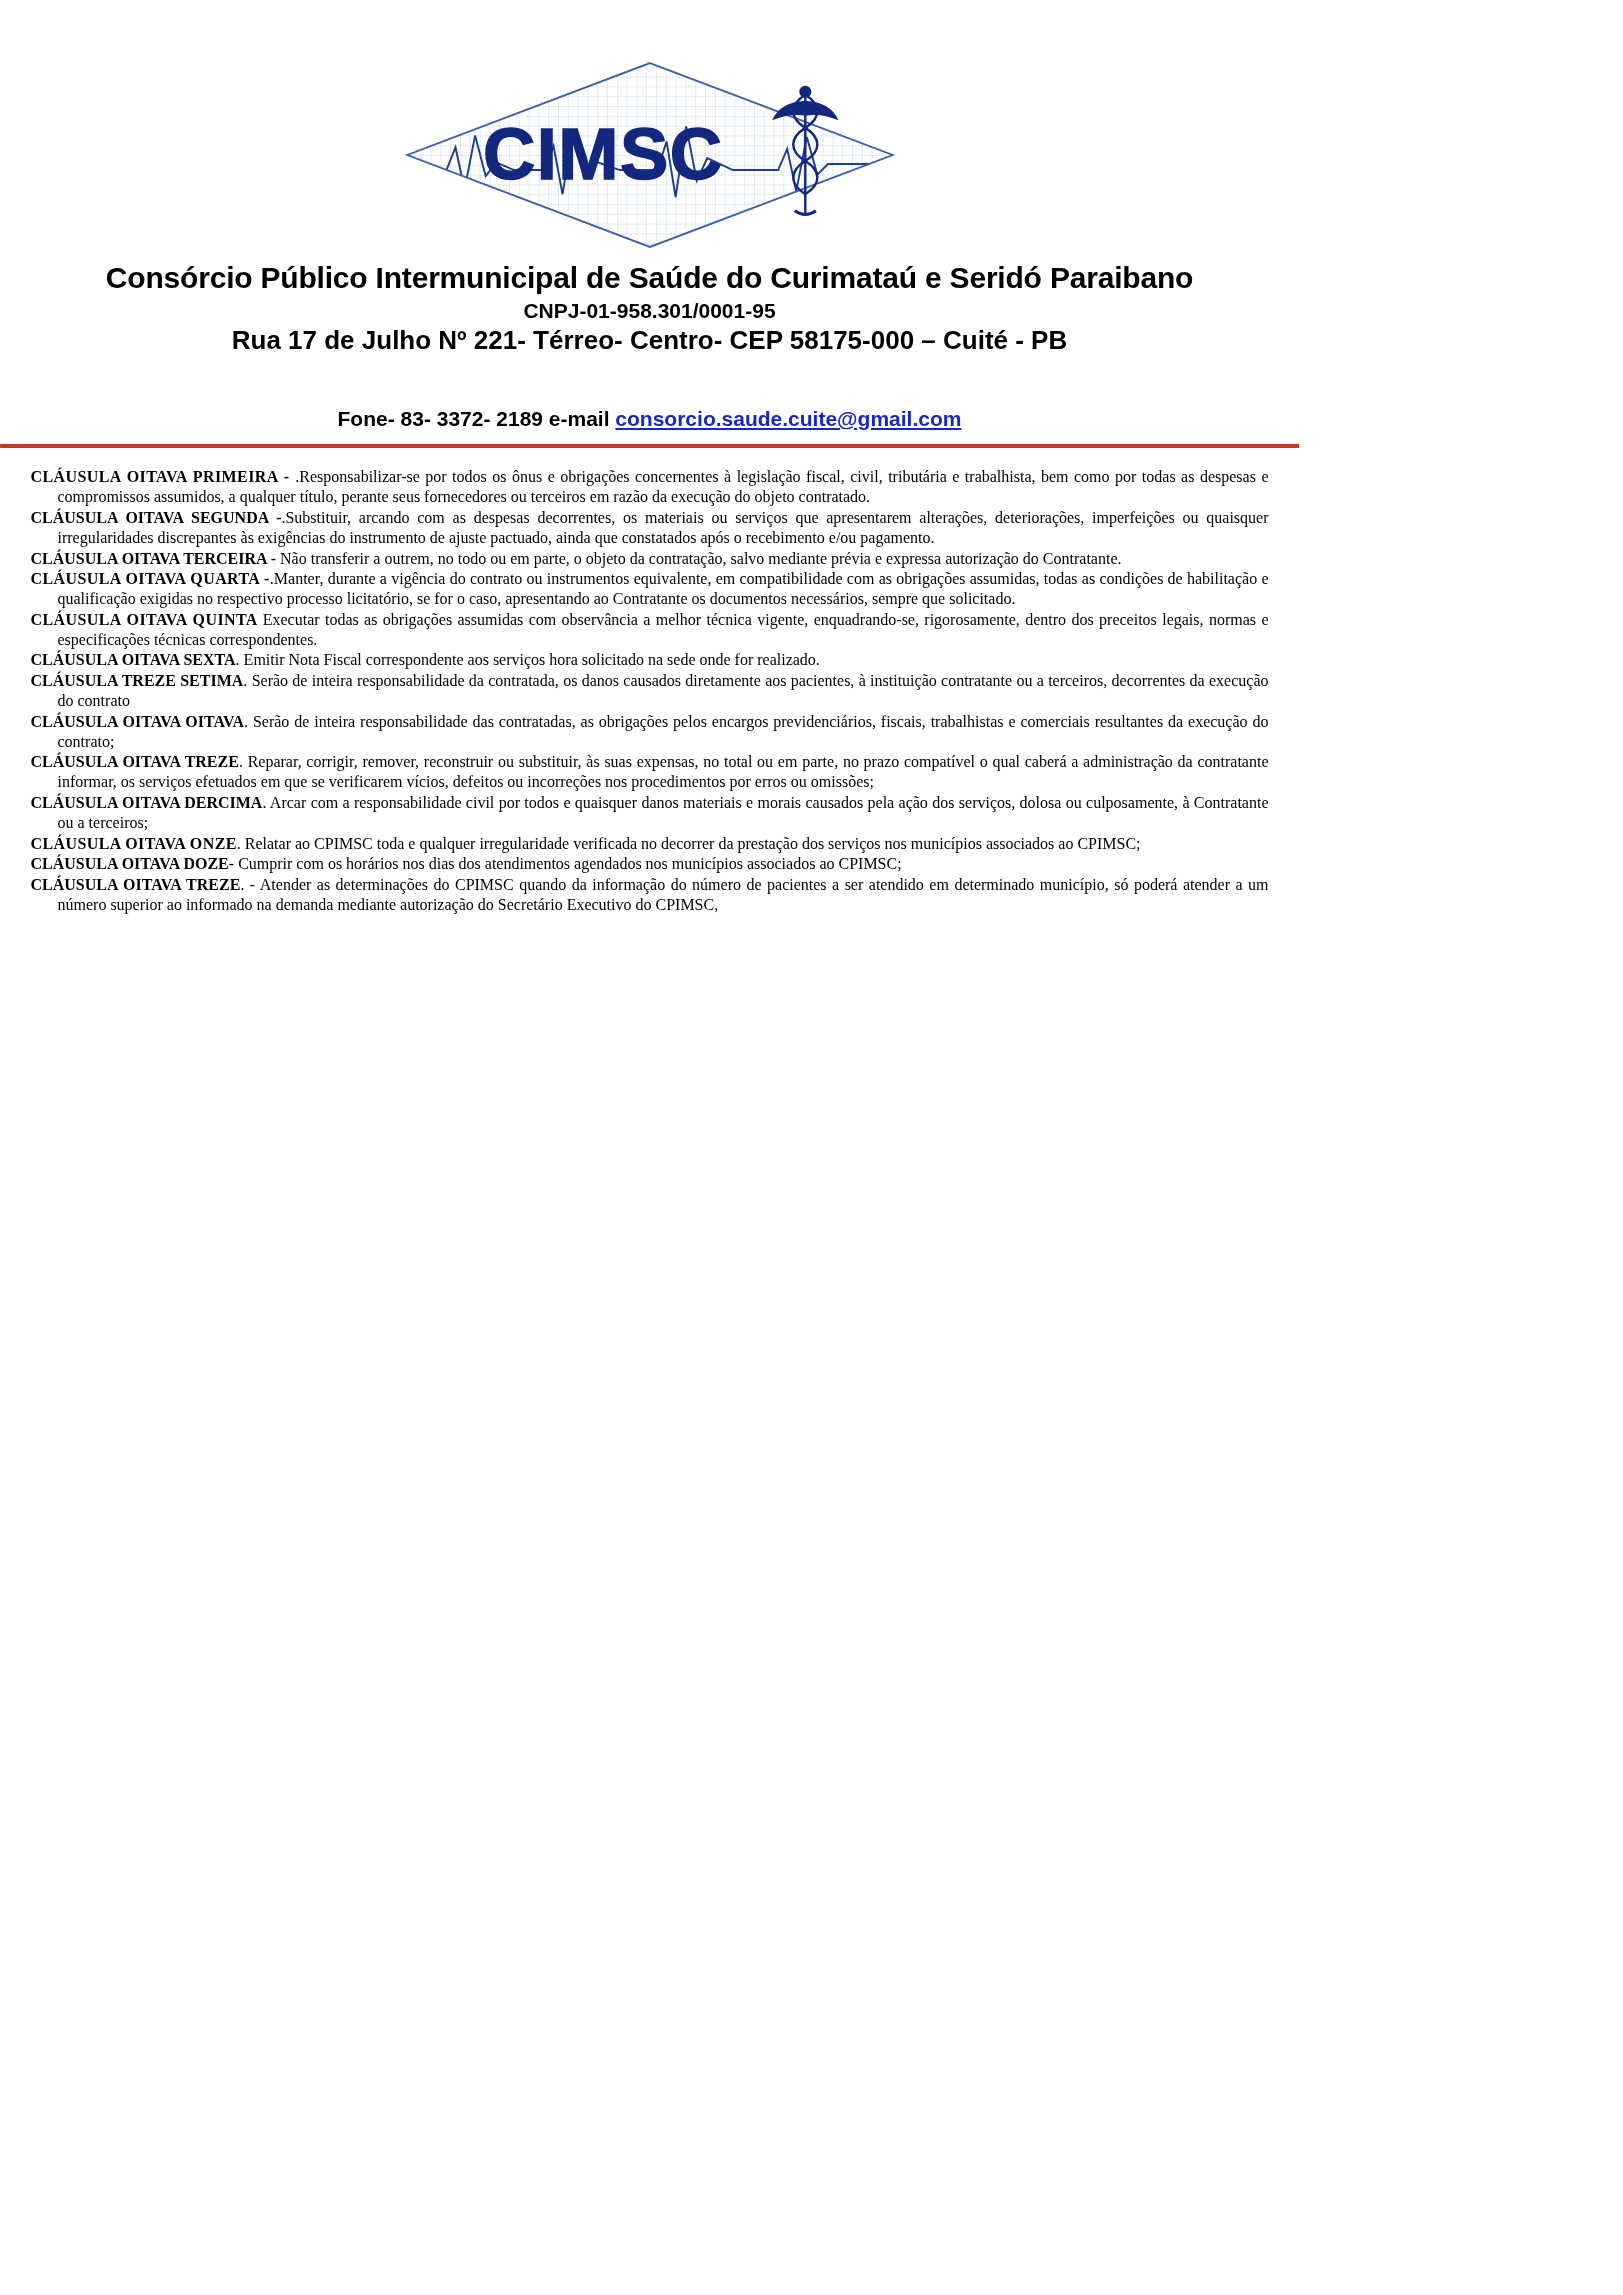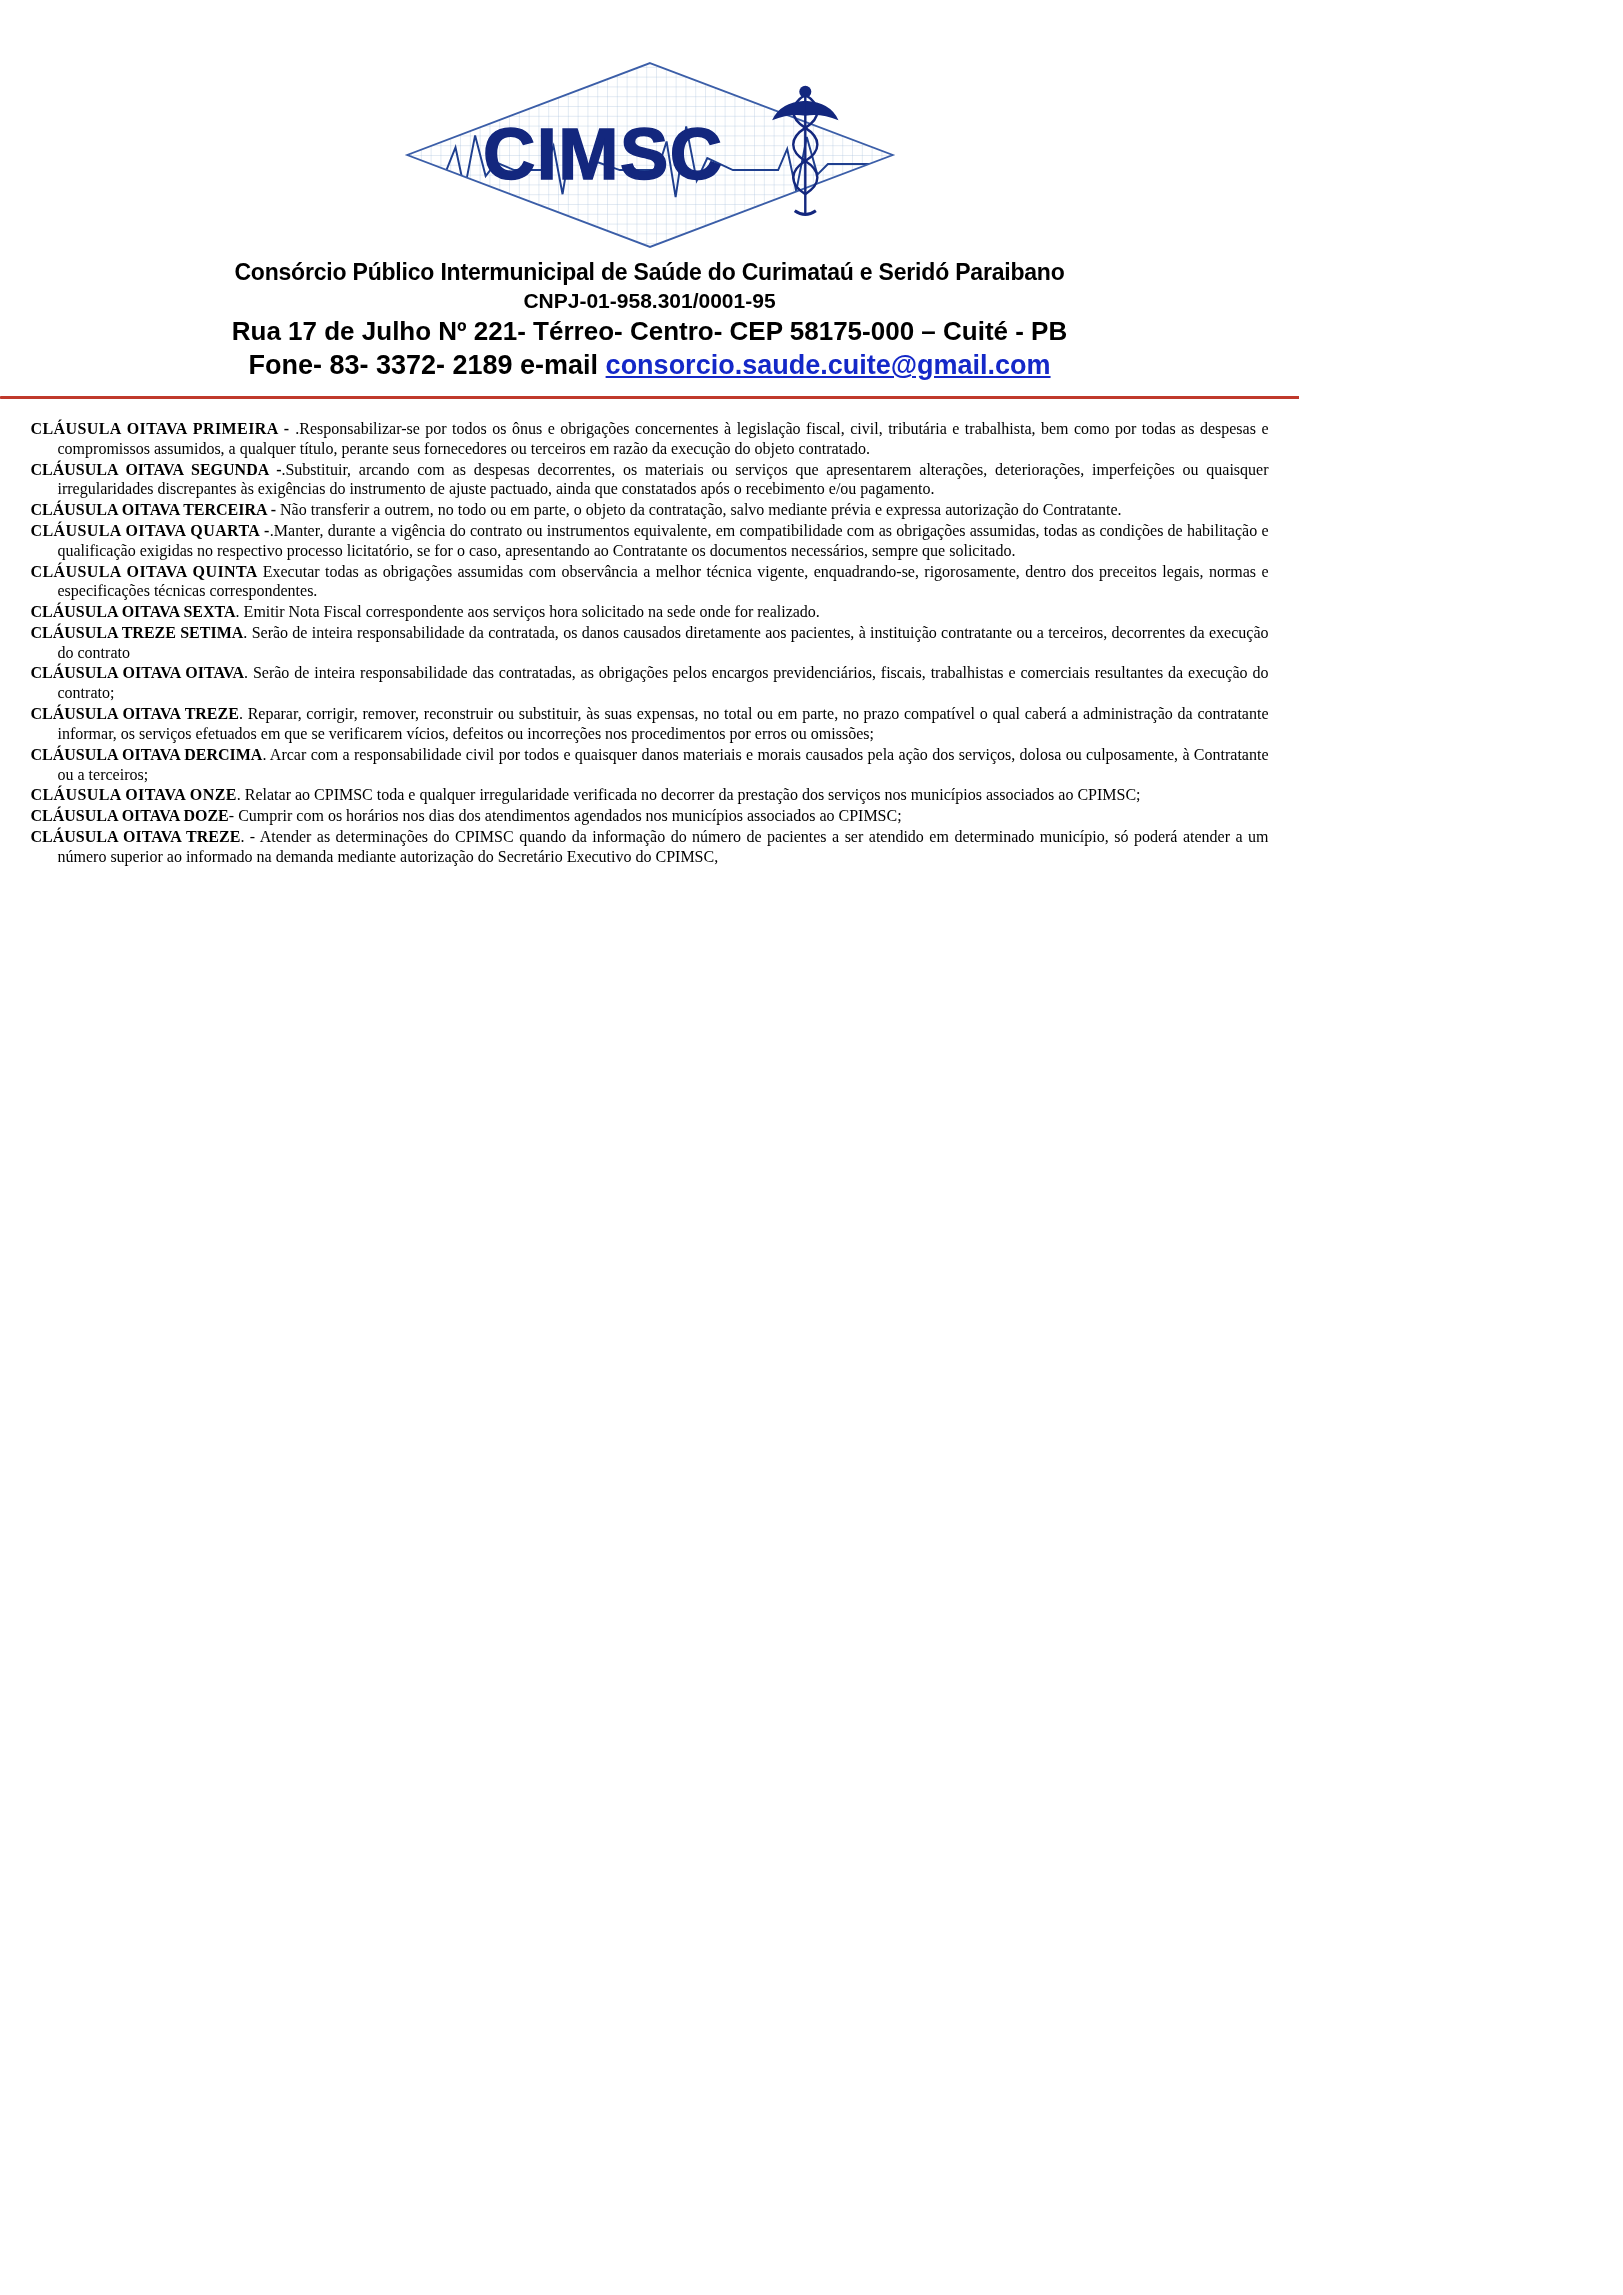--- a/index.html
+++ b/index.html
@@ -41,31 +41,32 @@
   }
 
   .org-lines {
     margin-top: 4.5px;
     font-family: "Liberation Sans", sans-serif;
     font-weight: bold;
     color: #000;
     line-height: 1.30;
   }
   .org-name {
-    font-size: 23px;
+    font-size: 30px;
     letter-spacing: -0.2px;
   }
   .org-cnpj {
     font-size: 21px;
   }
   .org-addr {
     font-size: 26px;
   }
   .org-fone {
-    font-size: 27px;
+    font-size: 21px;
+    margin-top: 47px;
   }
   .org-fone a,
   .org-email {
     color: #1428c8;
     text-decoration: underline;
   }
 
   .rule {
     margin: 12px auto 0 auto;
     width: 1406px;

